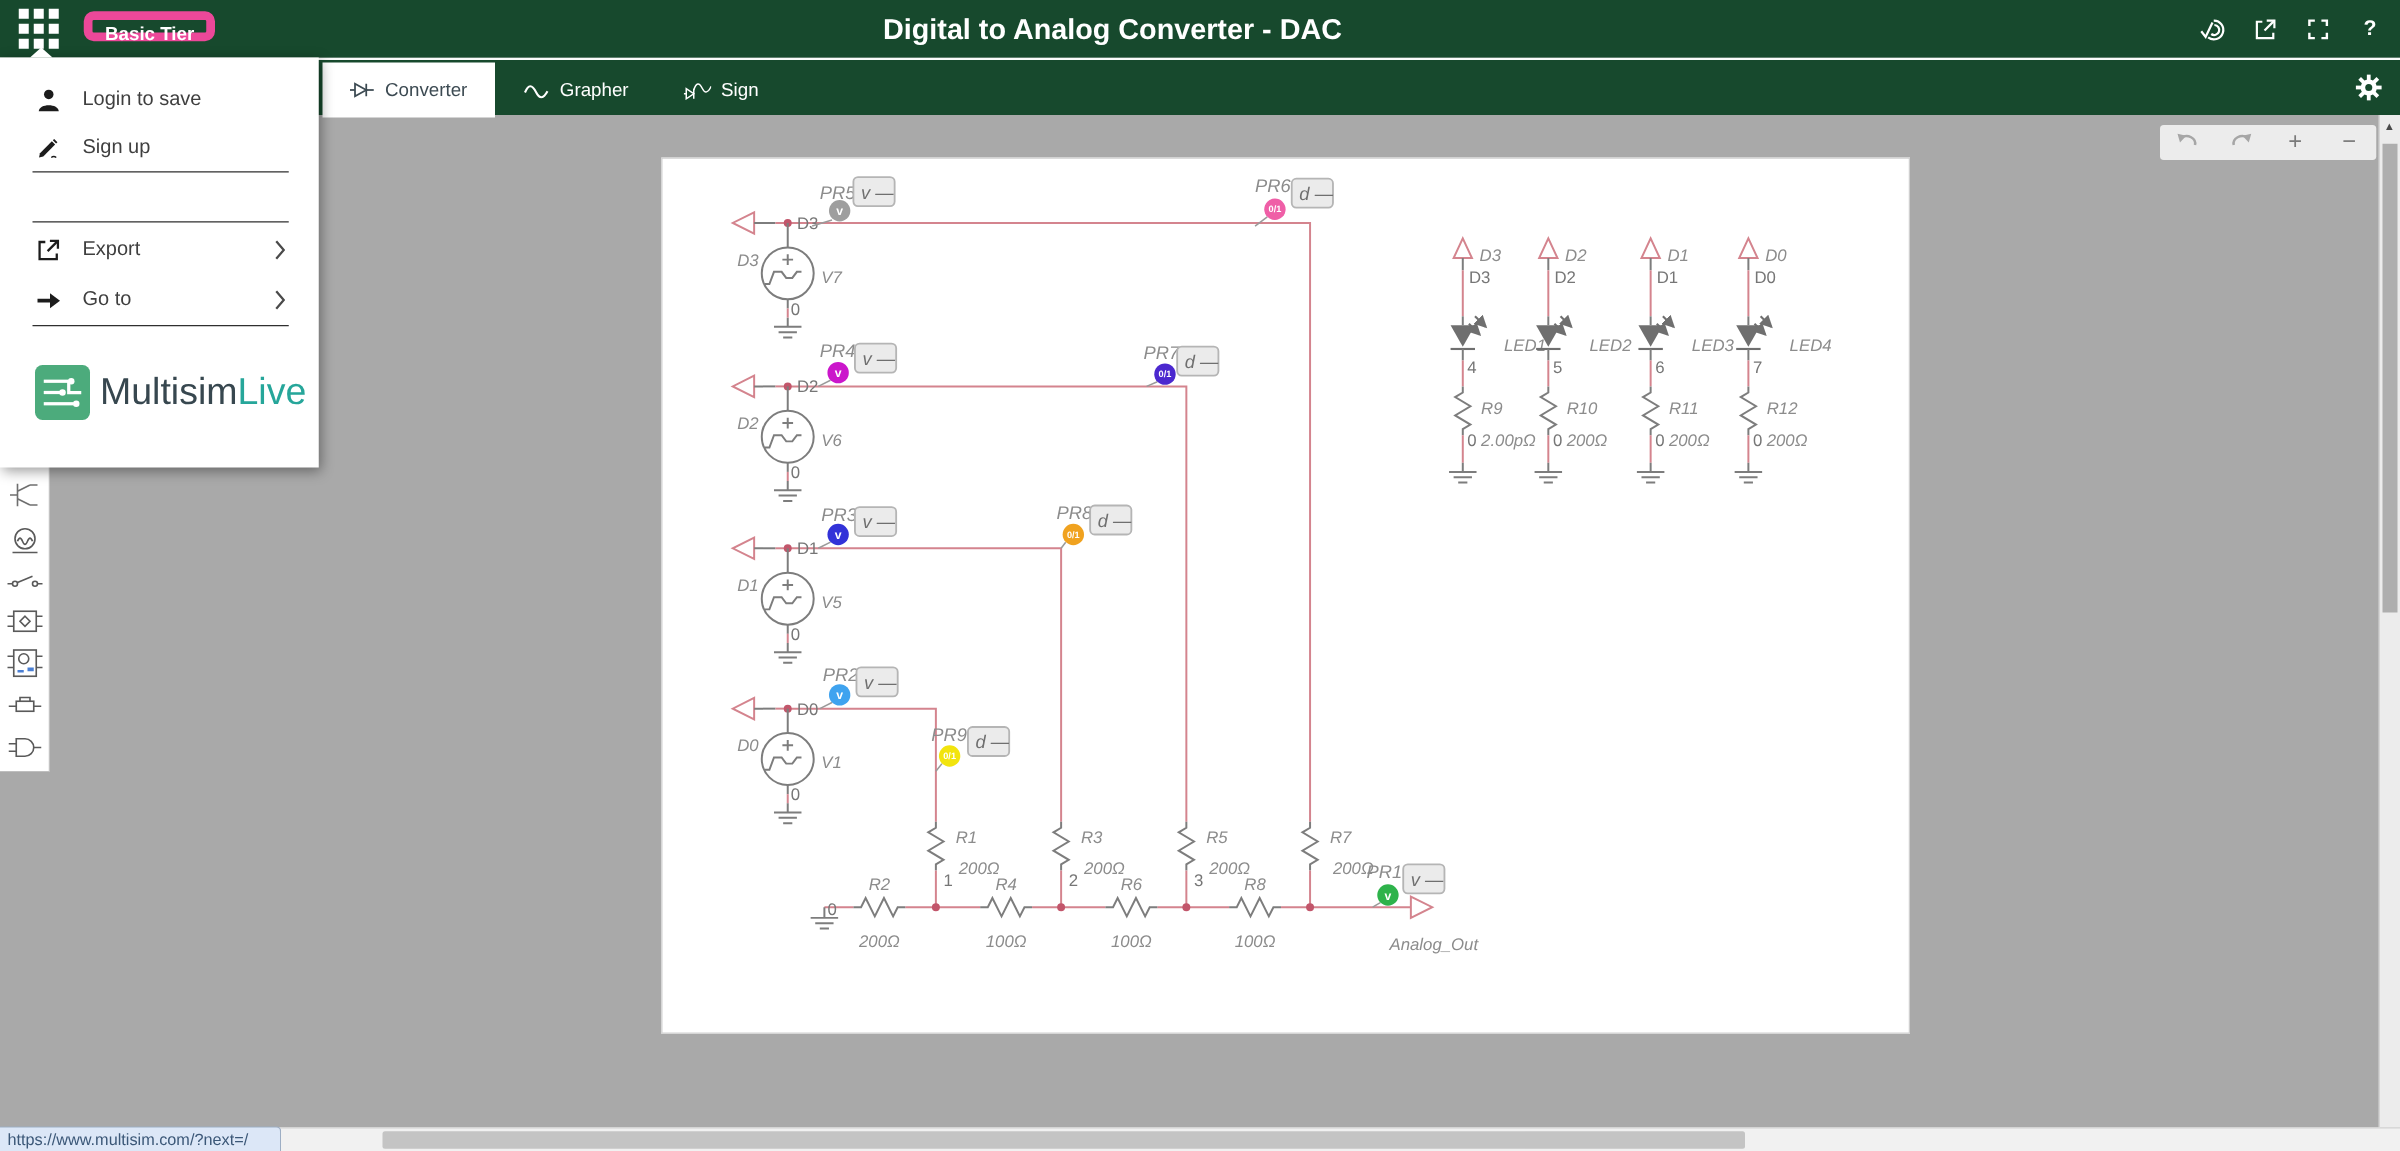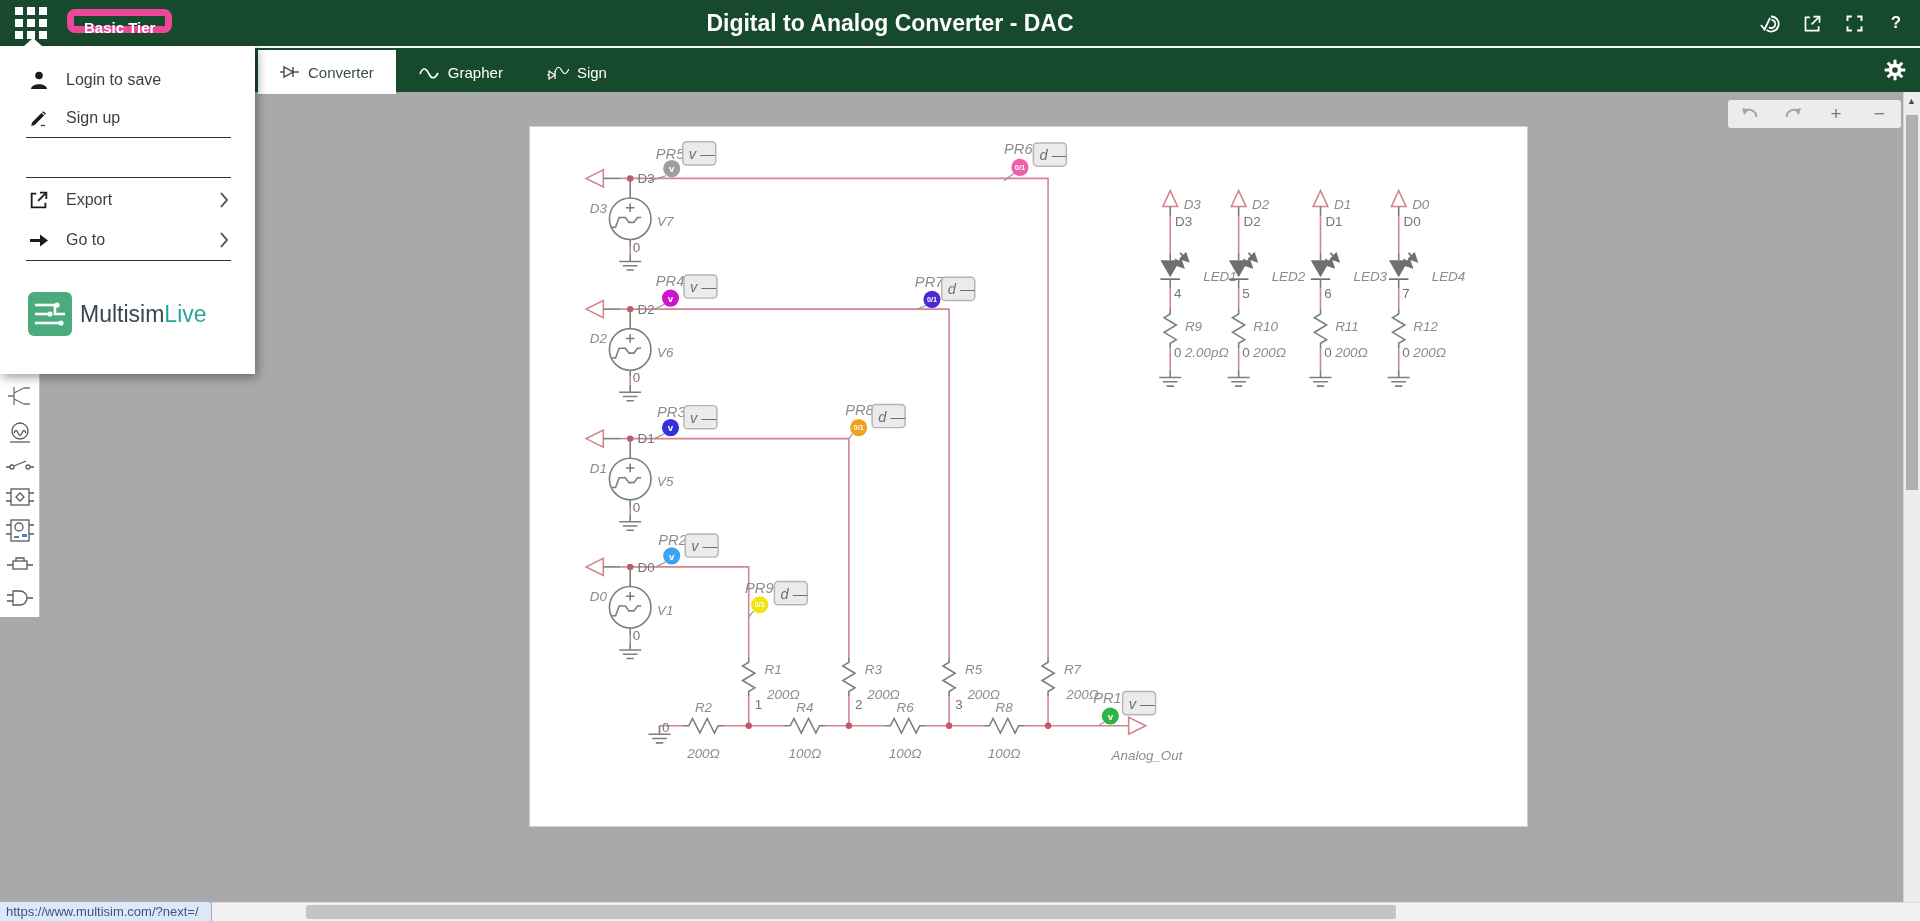--- a/index.html
+++ b/index.html
@@ -42,26 +42,26 @@
         box-shadow:2px 3px 10px rgba(0,0,0,.4);}
   .menu-notch{position:absolute;left:24px;top:-8px;width:0;height:0;border-left:9px solid transparent;
               border-right:9px solid transparent;border-bottom:8px solid #fff;}
   .menu-item{position:absolute;left:0;width:255px;height:38px;display:flex;align-items:center;cursor:pointer;}
   .mi-icon{position:absolute;left:28px;width:22px;height:22px;}
   .mi-label{position:absolute;left:66px;font-size:16px;color:#3f3f3f;}
   .mi-chevron{position:absolute;right:26px;width:9px;height:16px;}
   .menu-div{position:absolute;left:26px;width:205px;height:0;border-top:1px solid #2f2f2f;}
   .menu-logo{position:absolute;left:28px;top:246px;display:flex;align-items:center;gap:8px;cursor:pointer;}
   .logo-sq{width:44px;height:44px;background:#4cab7c;border-radius:6px;position:relative;}
-  .logo-text{font-size:23px;font-weight:500;color:#37474f;}
+  .logo-text{font-size:30px;font-weight:500;color:#37474f;}
   .logo-text .live{color:#26a69a;}
   
   .bottombar{position:absolute;left:0;bottom:0;width:1920px;height:19px;background:#f1f1f1;border-top:1px solid #dcdcdc;box-sizing:border-box;}
   .hthumb{position:absolute;left:306px;top:2px;width:1090px;height:14px;background:#c4c4c4;border-radius:2px;cursor:pointer;}
-  .url-tip{position:absolute;left:0;bottom:0;height:19px;line-height:19px;padding:0 12px 0 6px;background:#dce7f7;
+  .url-tip{position:absolute;left:0;bottom:0;height:19px;line-height:19px;padding:0 25px 0 6px;background:#dce7f7;
            border:1px solid #9daec4;border-left:none;border-bottom:none;border-radius:0 4px 0 0;
            font-size:13px;color:#3c5878;white-space:nowrap;z-index:45;}
   
   svg text{font-family:"Liberation Sans",sans-serif;}
   .w{stroke:#d4848e;stroke-width:1.3;fill:none;}
   .wf{stroke:#d4848e;stroke-width:1.3;fill:#fff;}
   .ld{stroke:#7d7d7d;stroke-width:1.3;fill:none;}
   .cp{stroke:#7d7d7d;stroke-width:1.3;fill:#fff;}
   .lbl{font-size:11px;font-style:italic;fill:#8c8c8c;}
   .lbl12{font-size:12px;font-style:italic;fill:#8c8c8c;}

